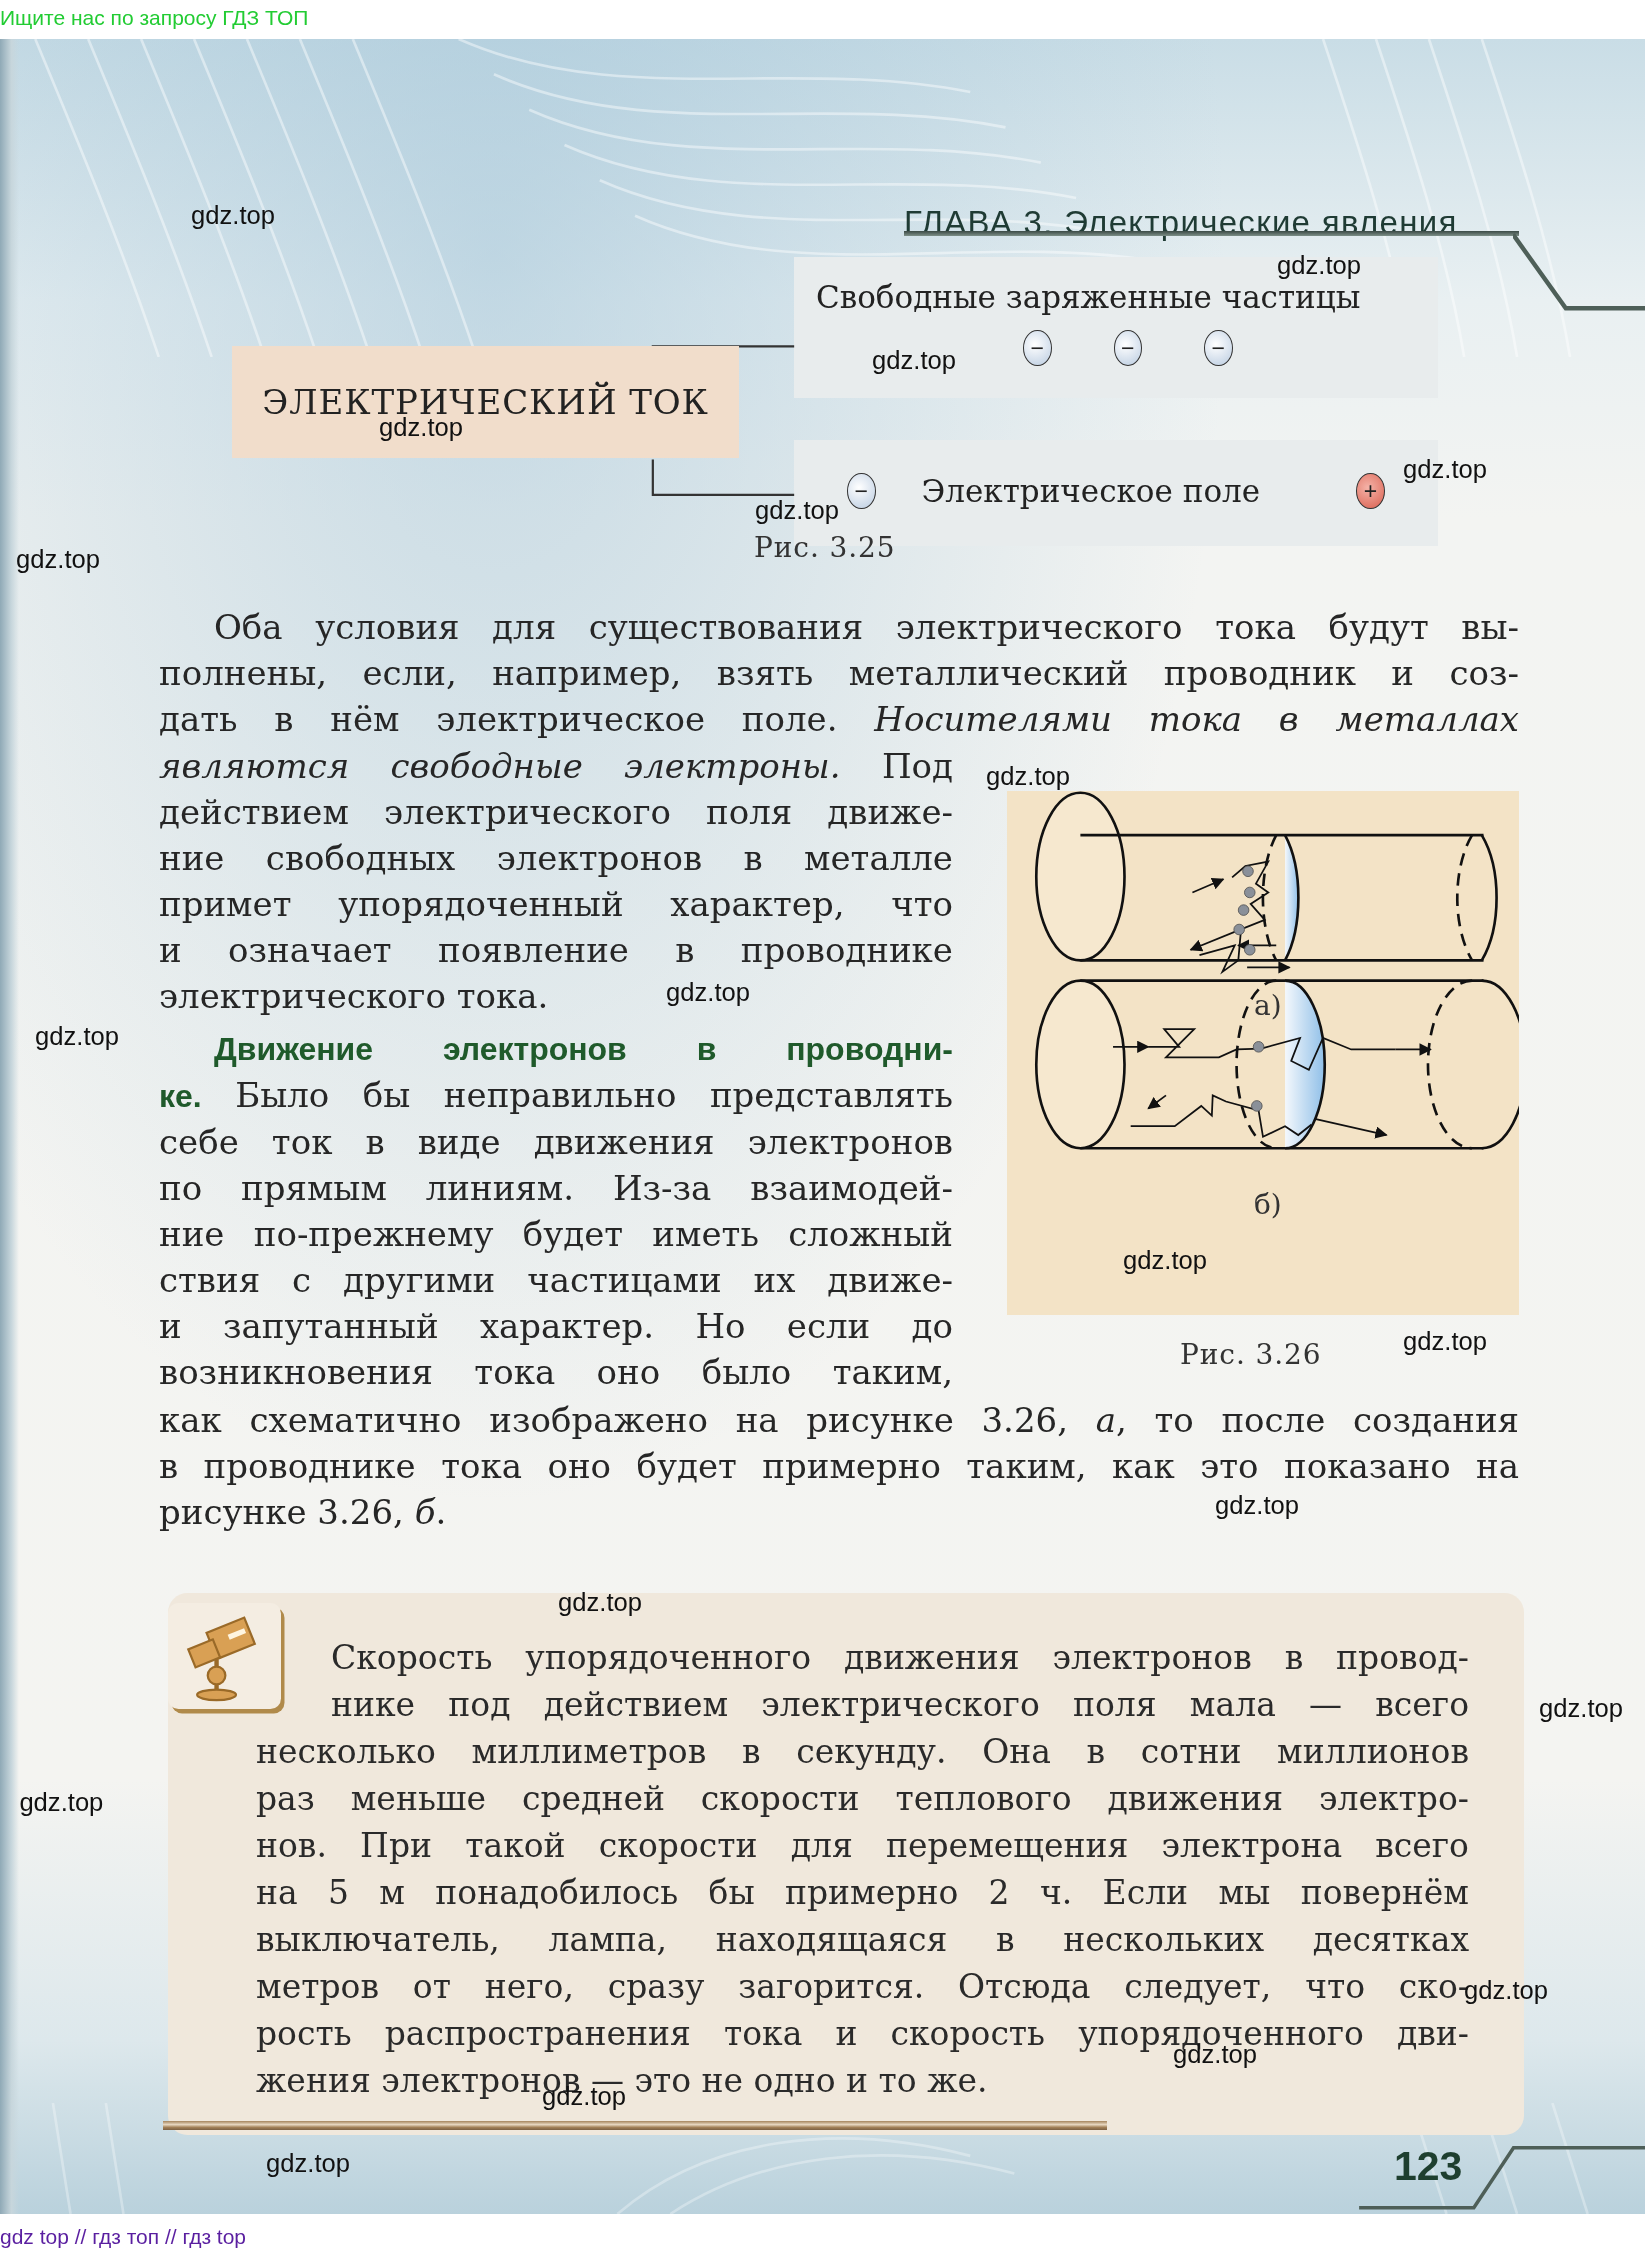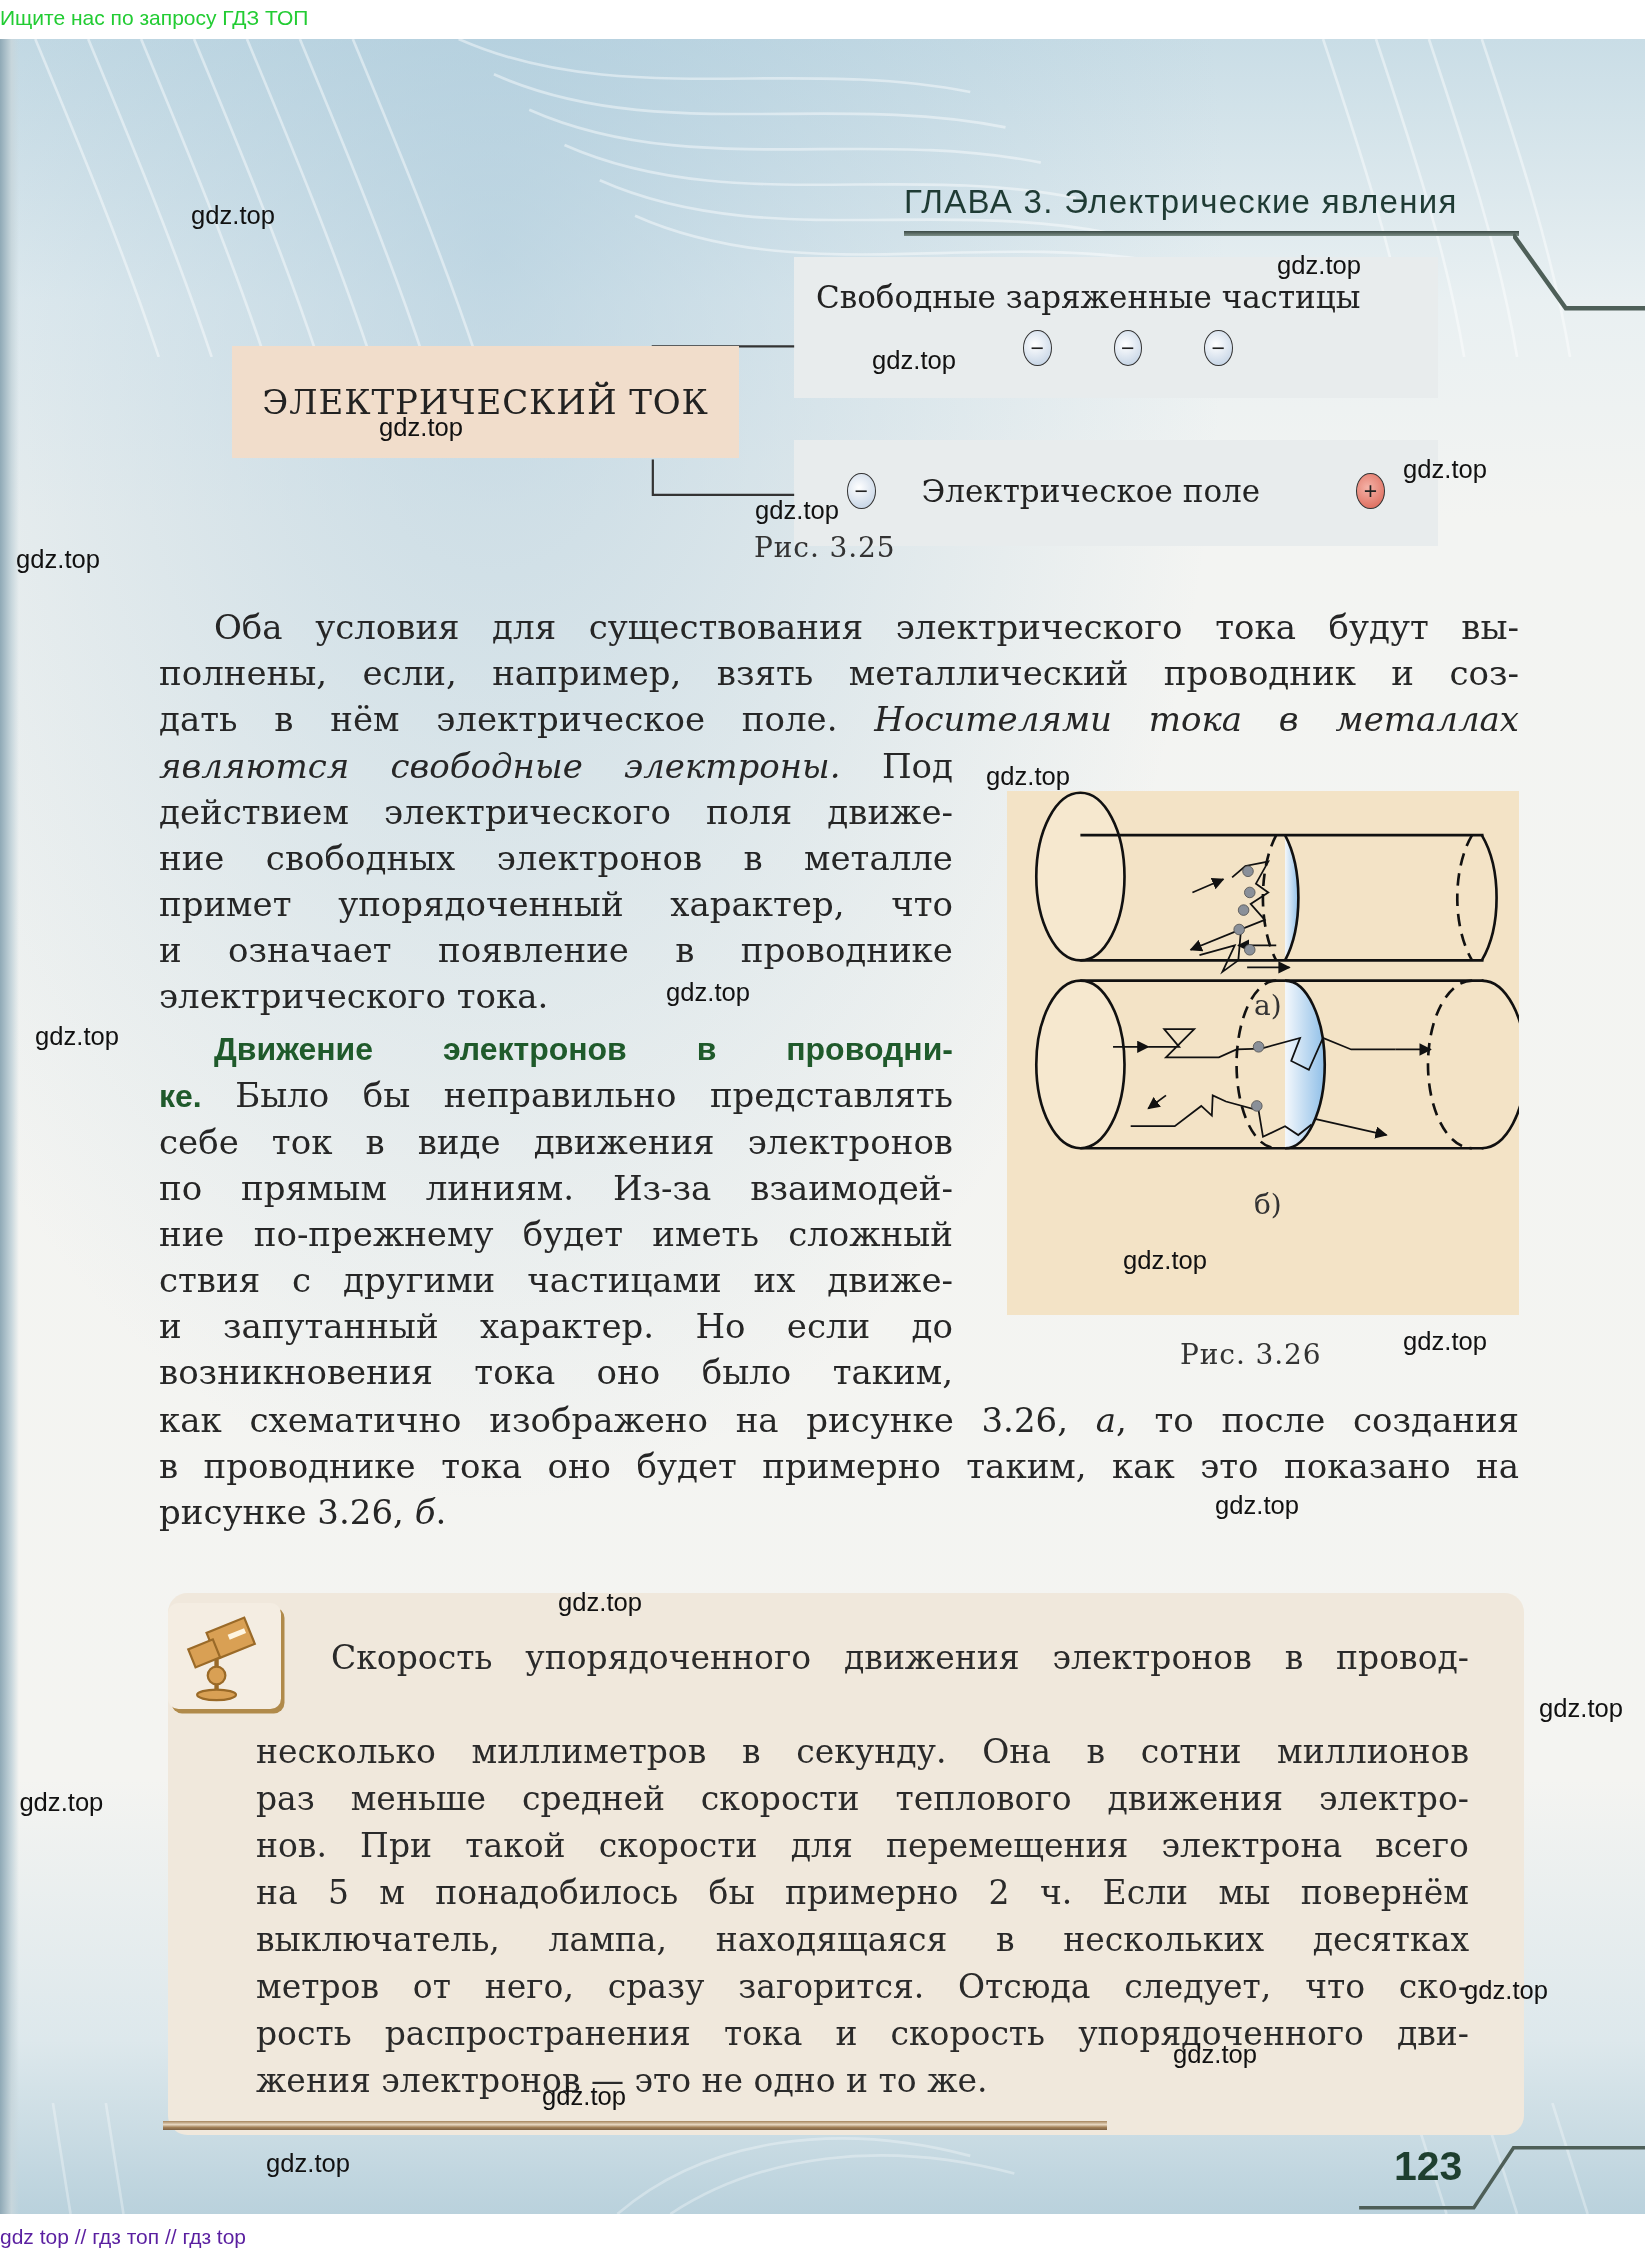--- a/index.html
+++ b/index.html
@@ -23,21 +23,21 @@
   .page-spine {
     position: absolute; left: 0; top: 0; width: 19.4px; height: 100%;
     background: linear-gradient(90deg, #8fa9b6 0%, #c7d6dc 60%, rgba(255,255,255,0) 100%);
   }
   .waves {
     position: absolute; left: 0; top: 0; width: 1645px; height: 318px; opacity: .55;
   }
   .waves-bottom { position: absolute; left: 0; top: 2064px; width: 1645px; height: 111px; opacity: .45; }
 
   .chapter-title {
-    position: absolute; left: 904px; top: 144px; font-family: "Liberation Sans", sans-serif;
+    position: absolute; left: 904px; top: 165px; font-family: "Liberation Sans", sans-serif;
     font-size: 33px; letter-spacing: 1.3px; color: #1f3b34; white-space: nowrap;
   }
   .chapter-rule {
     position: absolute; left: 904px; top: 192px; width: 615px; height: 5.3px;
     background: linear-gradient(180deg,#3b4a45,#7d8f88);
   }
   .chapter-rule-diag { position: absolute; left: 1513px; top: 190px; width: 132px; height: 97px; }
 
   
   .fig25-main {
@@ -289,20 +289,21 @@
         <line x1="55" y1="64" x2="55" y2="78" stroke-width="5"></line>
         <circle cx="55" cy="82" r="10"></circle>
         <line x1="55" y1="92" x2="55" y2="100" stroke-width="5"></line>
         <ellipse cx="55" cy="104" rx="22" ry="6"></ellipse>
       </g>
       <rect x="68" y="32" width="20" height="6" fill="#fff5e0" transform="rotate(-22 78 35)"></rect>
     </svg>
   </div>
   <div class="note-text" style="left:331px; top:1595px; width:1138px;">
     <span class="text-line">Скорость упорядоченного движения электронов в провод-</span>
+    <span class="text-line">нике под действием электрического поля мала — всего</span>
   </div>
   <div class="note-text" style="left:256px; top:1689px; width:1213px;">
     <span class="text-line">несколько миллиметров в секунду. Она в сотни миллионов</span>
     <span class="text-line">раз меньше средней скорости теплового движения электро-</span>
     <span class="text-line">нов. При такой скорости для перемещения электрона всего</span>
     <span class="text-line">на 5 м понадобилось бы примерно 2 ч. Если мы повернём</span>
     <span class="text-line">выключатель, лампа, находящаяся в нескольких десятках</span>
     <span class="text-line">метров от него, сразу загорится. Отсюда следует, что ско-</span>
     <span class="text-line">рость распространения тока и скорость упорядоченного дви-</span>
     <span class="text-line last">жения электронов — это не одно и то же.</span>

